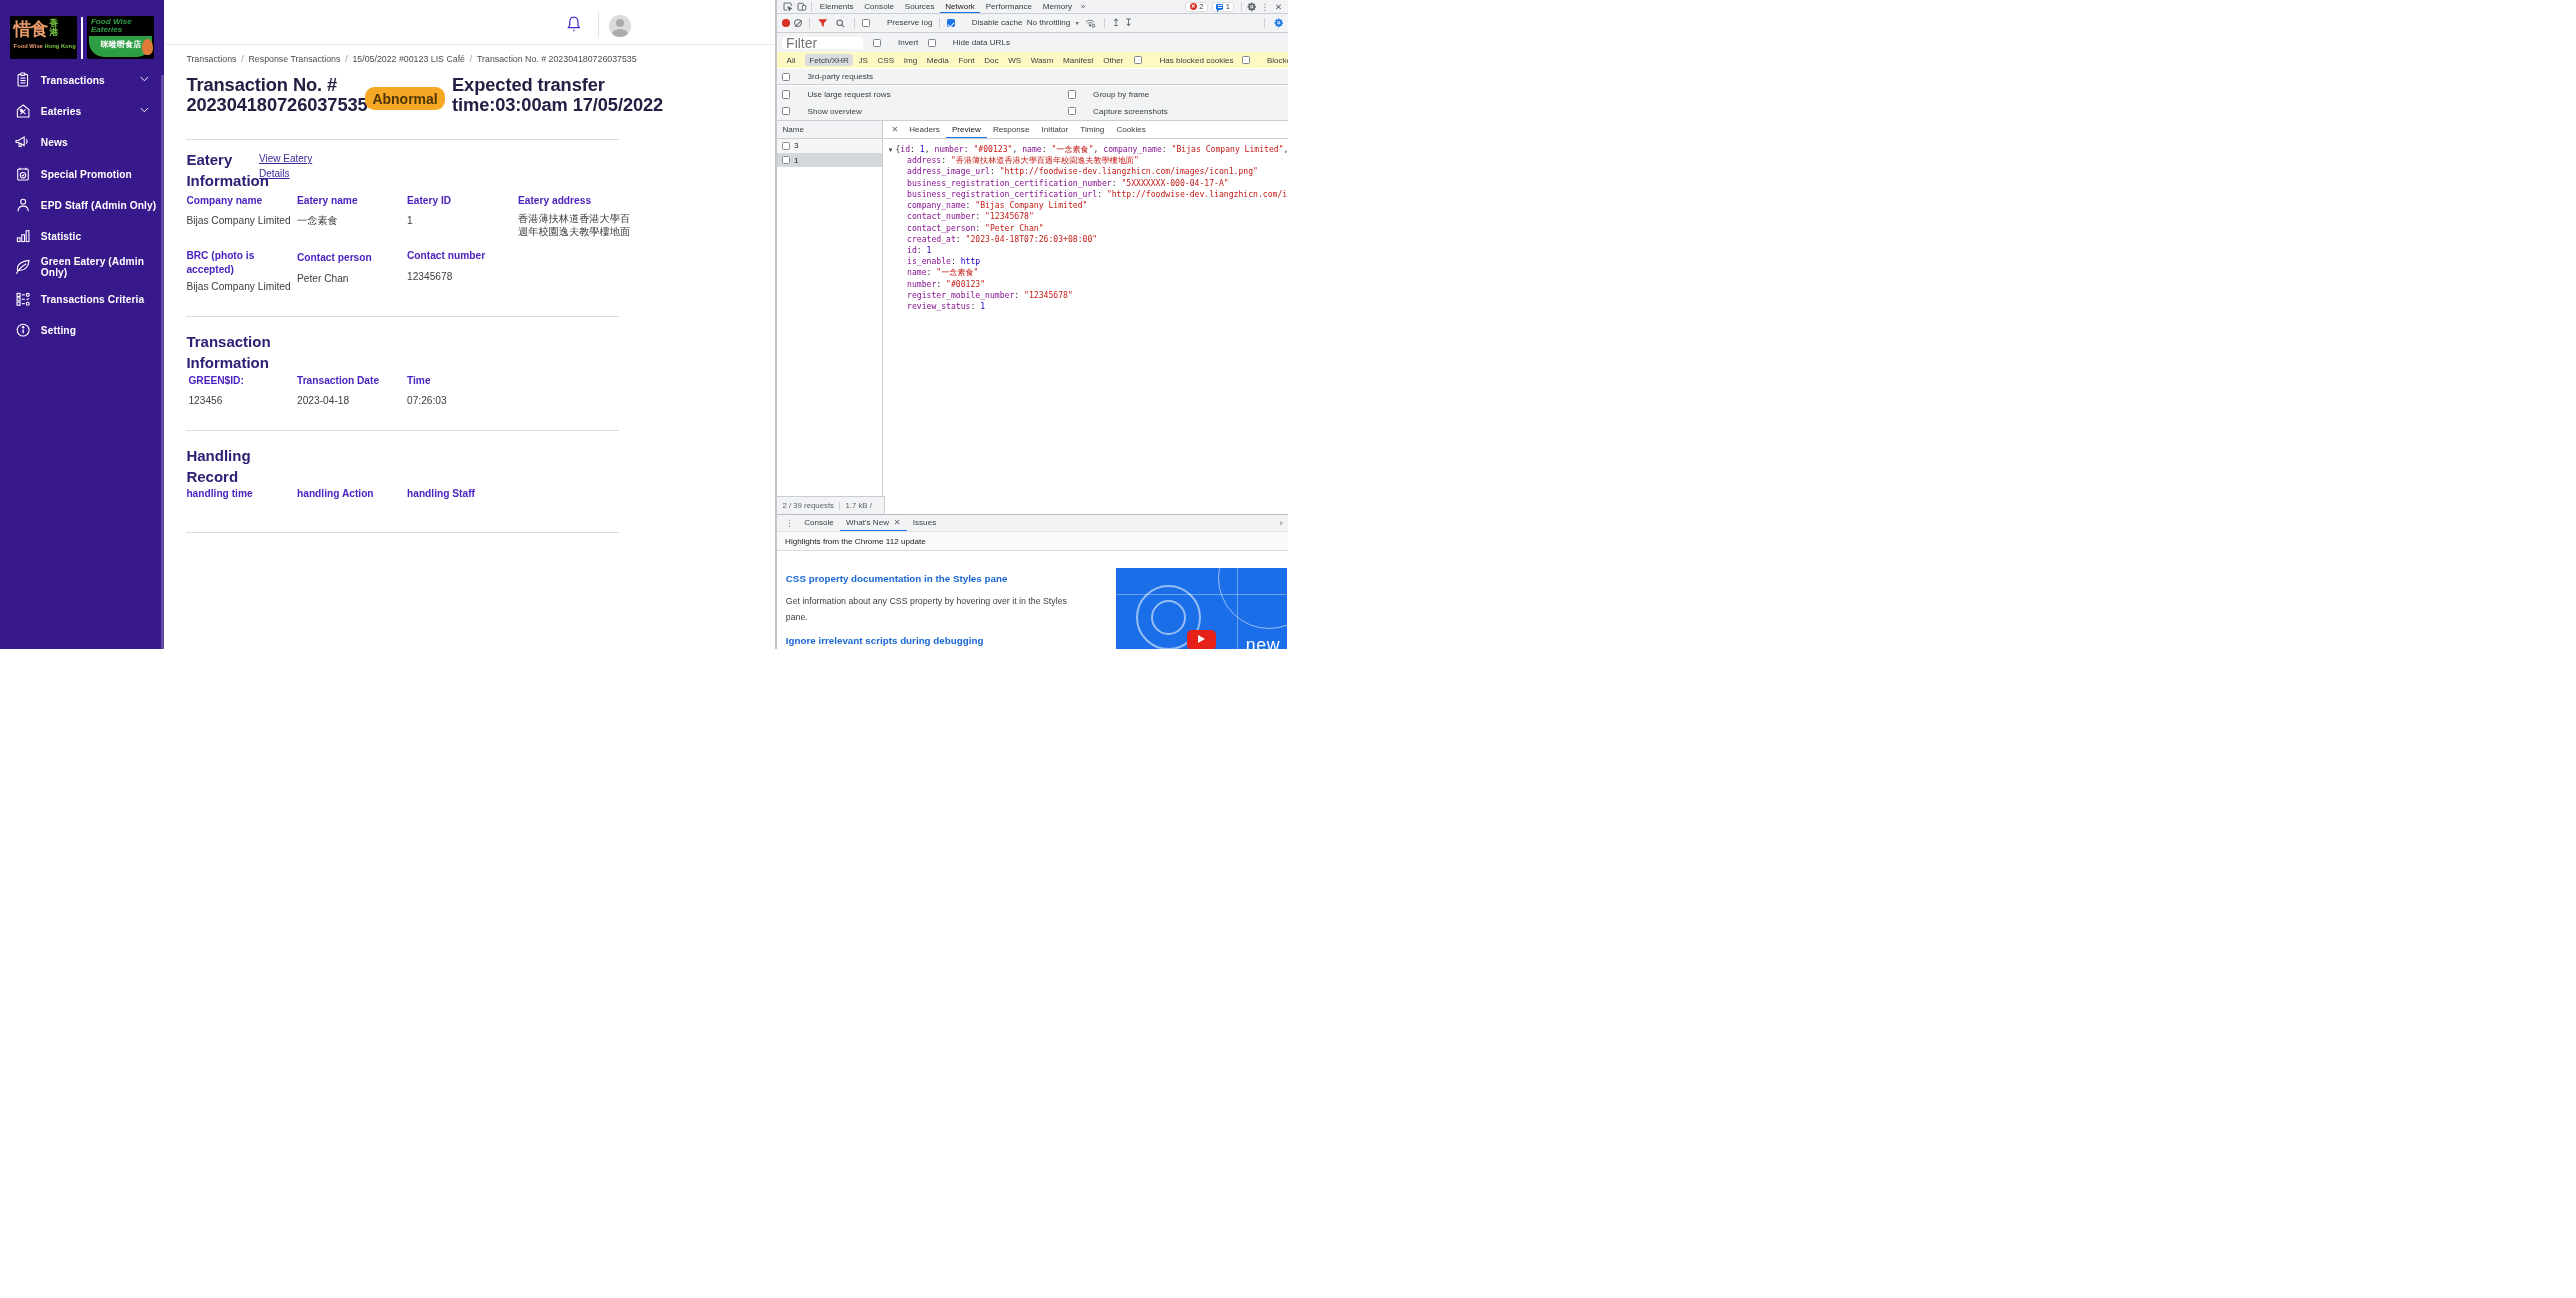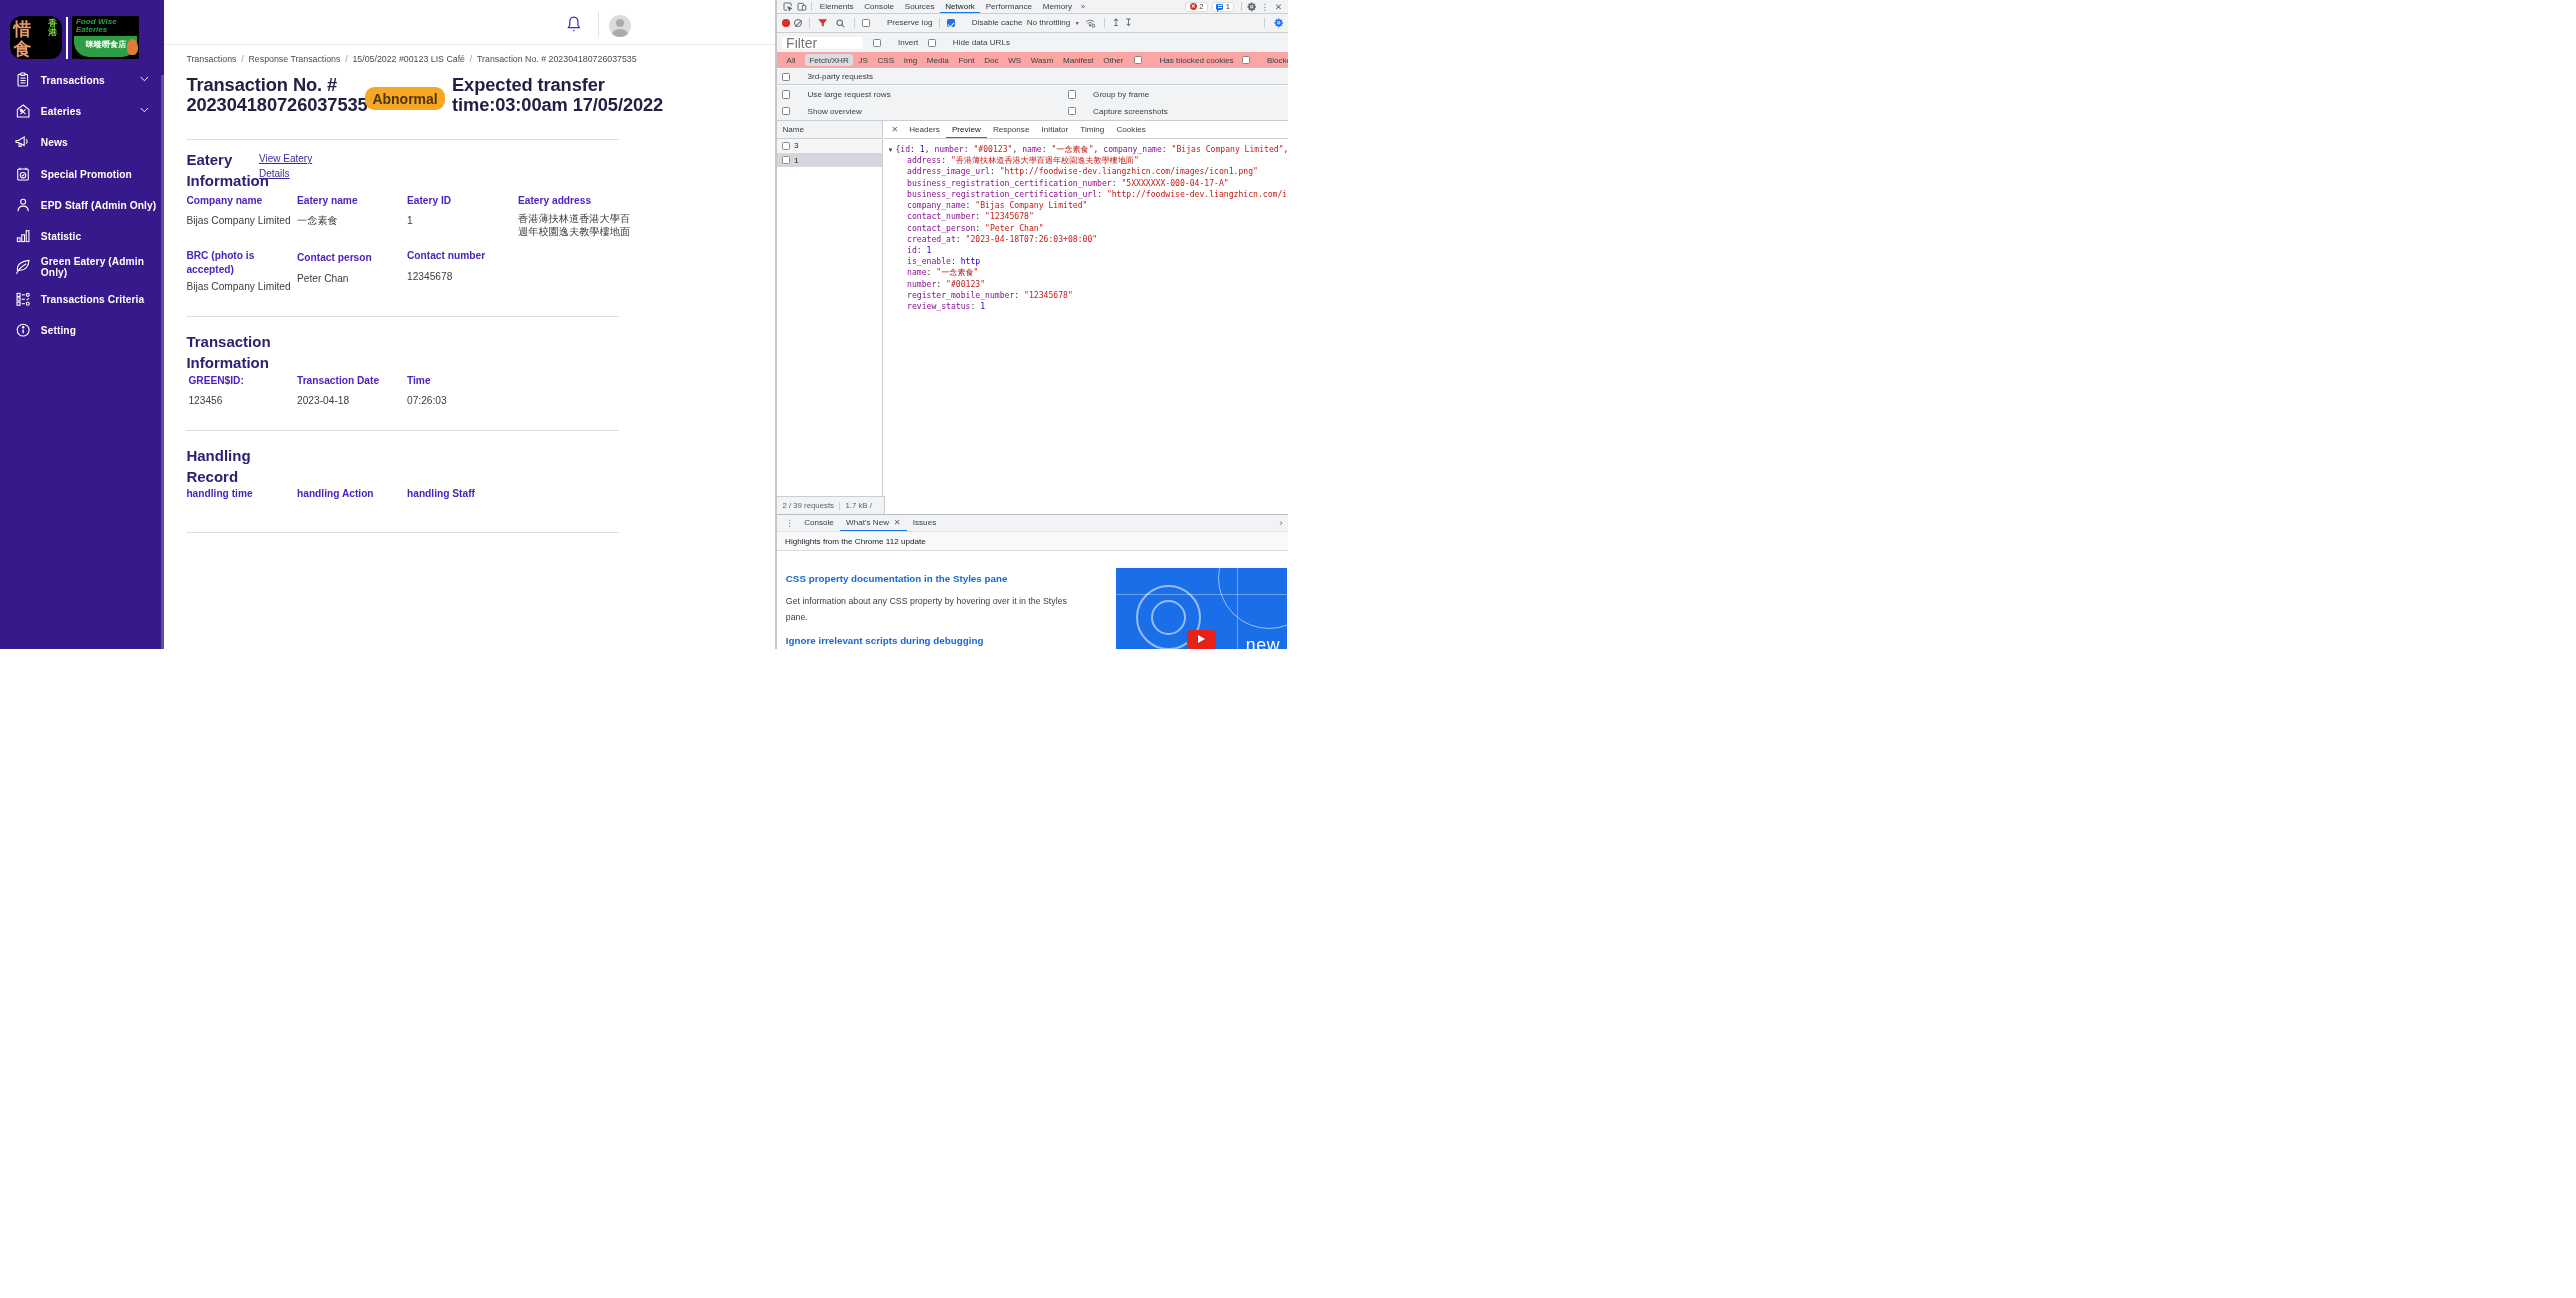--- a/index.html
+++ b/index.html
@@ -5,21 +5,21 @@
   * { margin:0; padding:0; box-sizing:border-box; }
   html,body { width:1288px; height:649px; overflow:hidden; background:#fff;
     font-family:"Liberation Sans", sans-serif; }
   #app { position:relative; width:1288px; height:649px; }
 
   
   .sidebar { position:absolute; left:0; top:0; width:164px; height:649px; background:#38198c; }
   .sb-scroll { position:absolute; right:0; top:75px; bottom:0; width:3.4px; background:rgba(255,255,255,.22); }
   .logo-row { position:absolute; left:9.5px; top:16.3px; display:flex; align-items:center; gap:4.8px; }
   .logo { background:#000; height:43px; border-radius:1.4px; overflow:hidden; }
-  .logo1 { width:52px; padding:2.7px 4.1px;border-radius:12px; }
+  .logo1 { width:67px; padding:2.7px 4.1px; }
   .logo1 .big { display:flex; align-items:flex-start; }
   .logo1 .cn { color:#e8996a; font-size:17.7px; font-weight:bold; line-height:20.4px; letter-spacing:-0.7px;}
   .logo1 .hk { color:#7ac943; font-size:8.8px; font-weight:bold; line-height:9.5px; margin-left:2px; width:9.5px;}
   .logo1 .sub { font-size:5.8px; font-weight:bold; white-space:nowrap; margin-top:4.1px;}
   .logo1 .sub .o { color:#e8996a; } .logo1 .sub .g { color:#7ac943; }
   .logo-sep { width:1.4px; height:42px; background:#fff; }
   .logo2 { width:67px; padding:2px 3.4px; position:relative;}
   .logo2 .l1 { color:#2e9e44; font-size:8.1px; font-weight:bold; line-height:8.1px; font-style:italic;}
   .logo2 .bowl { position:absolute; left:2px; right:2px; bottom:2.7px; height:20.4px; background:#2e9e44;
      border-radius:0 0 15px 15px; color:#fff; font-weight:bold; font-size:8.1px; text-align:center; line-height:17.7px;}
@@ -84,21 +84,21 @@
   .cb.on:after { content:""; position:absolute; left:1.7px; top:0.7px; width:2.7px; height:4.8px;
      border:solid #fff; border-width:0 1.4px 1.4px 0; transform:rotate(40deg);}
   .ddl { display:flex; align-items:center; gap:4.1px; cursor:pointer; white-space:nowrap;}
   .caret { font-size:5.4px; color:#5f6368; }
   .arr { font-size:10.2px; color:#5f6368; line-height:9.5px; cursor:pointer;}
 
   .filterrow { top:33px; height:19.7px; background:#f1f3f4; padding-left:5.4px; gap:9.5px;}
   .filter-input { width:81px; height:11.5px; border:0.7px solid #fff; background:#fff; border-radius:1.4px;
      font-size:14px; padding:0 2.7px; color:#202124; }
   .filter-input::placeholder { color:#757575; }
-  .typerow { top:52px; height:16.3px; background:#fca5a5; padding-left:5.4px; gap:1.4px;}
+  .typerow { top:52px; height:16.3px; background:#fef9c3; padding-left:5.4px; gap:1.4px;}
   .pill { padding:1.4px 4.1px; border-radius:2.7px; color:#3c4043; cursor:pointer; white-space:nowrap;}
   .pill.sel { background:#dadce0; }
   .trow3 { top:69px; height:16.3px; background:#f1f3f4; border-bottom:0.7px solid #cacdd1; padding-left:5.4px;}
   .optrow1 { top:86px; height:17px; background:#f1f3f4; padding-left:5.4px;}
   .optrow2 { top:103px; height:17.7px; background:#f1f3f4; border-bottom:0.7px solid #cacdd1; padding-left:5.4px;}
   .optcol2 { position:absolute; left:291px; }
 
   .namecol { position:absolute; left:0; top:121px; width:106px; height:375px; border-right:0.7px solid #cacdd1; background:#fff;}
   .namehdr { height:17.7px; background:#f1f3f4; border-bottom:0.7px solid #cacdd1; line-height:17px; padding-left:5.4px; color:#3c4043;}
   .req { height:14.3px; display:flex; align-items:center; gap:4.1px; padding-left:5.4px; font-size:8.1px; color:#202124; cursor:pointer;}

